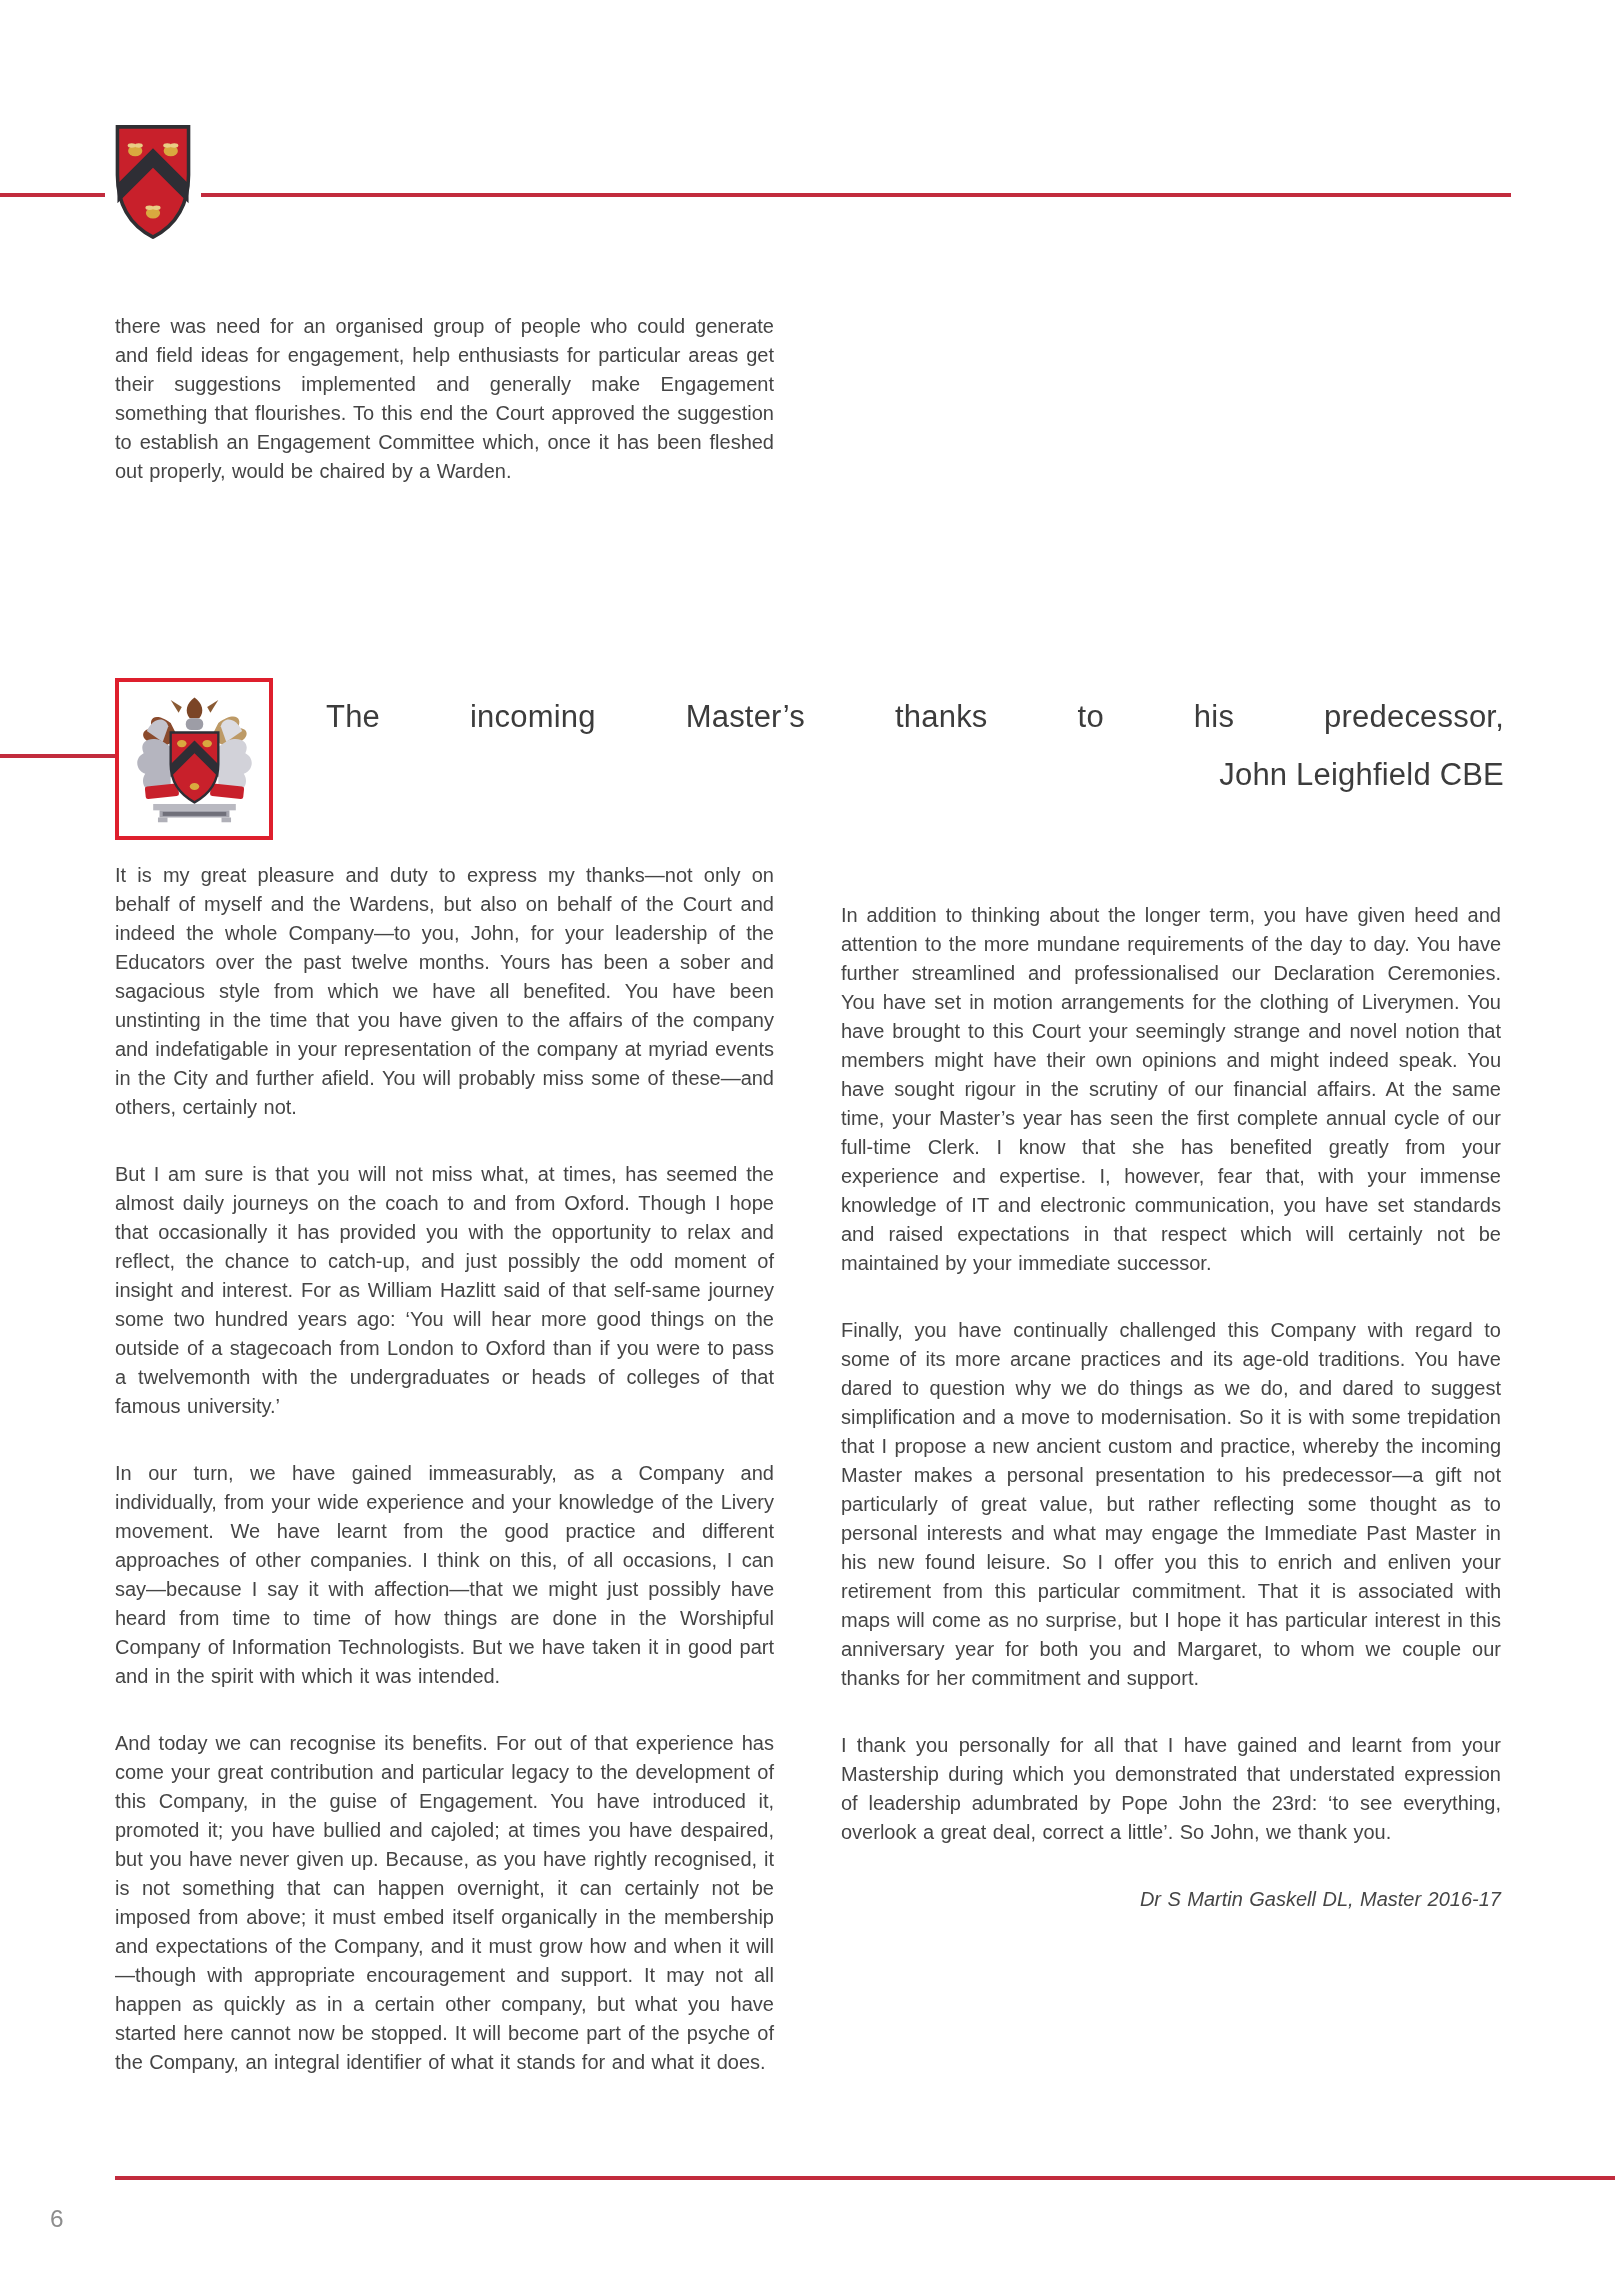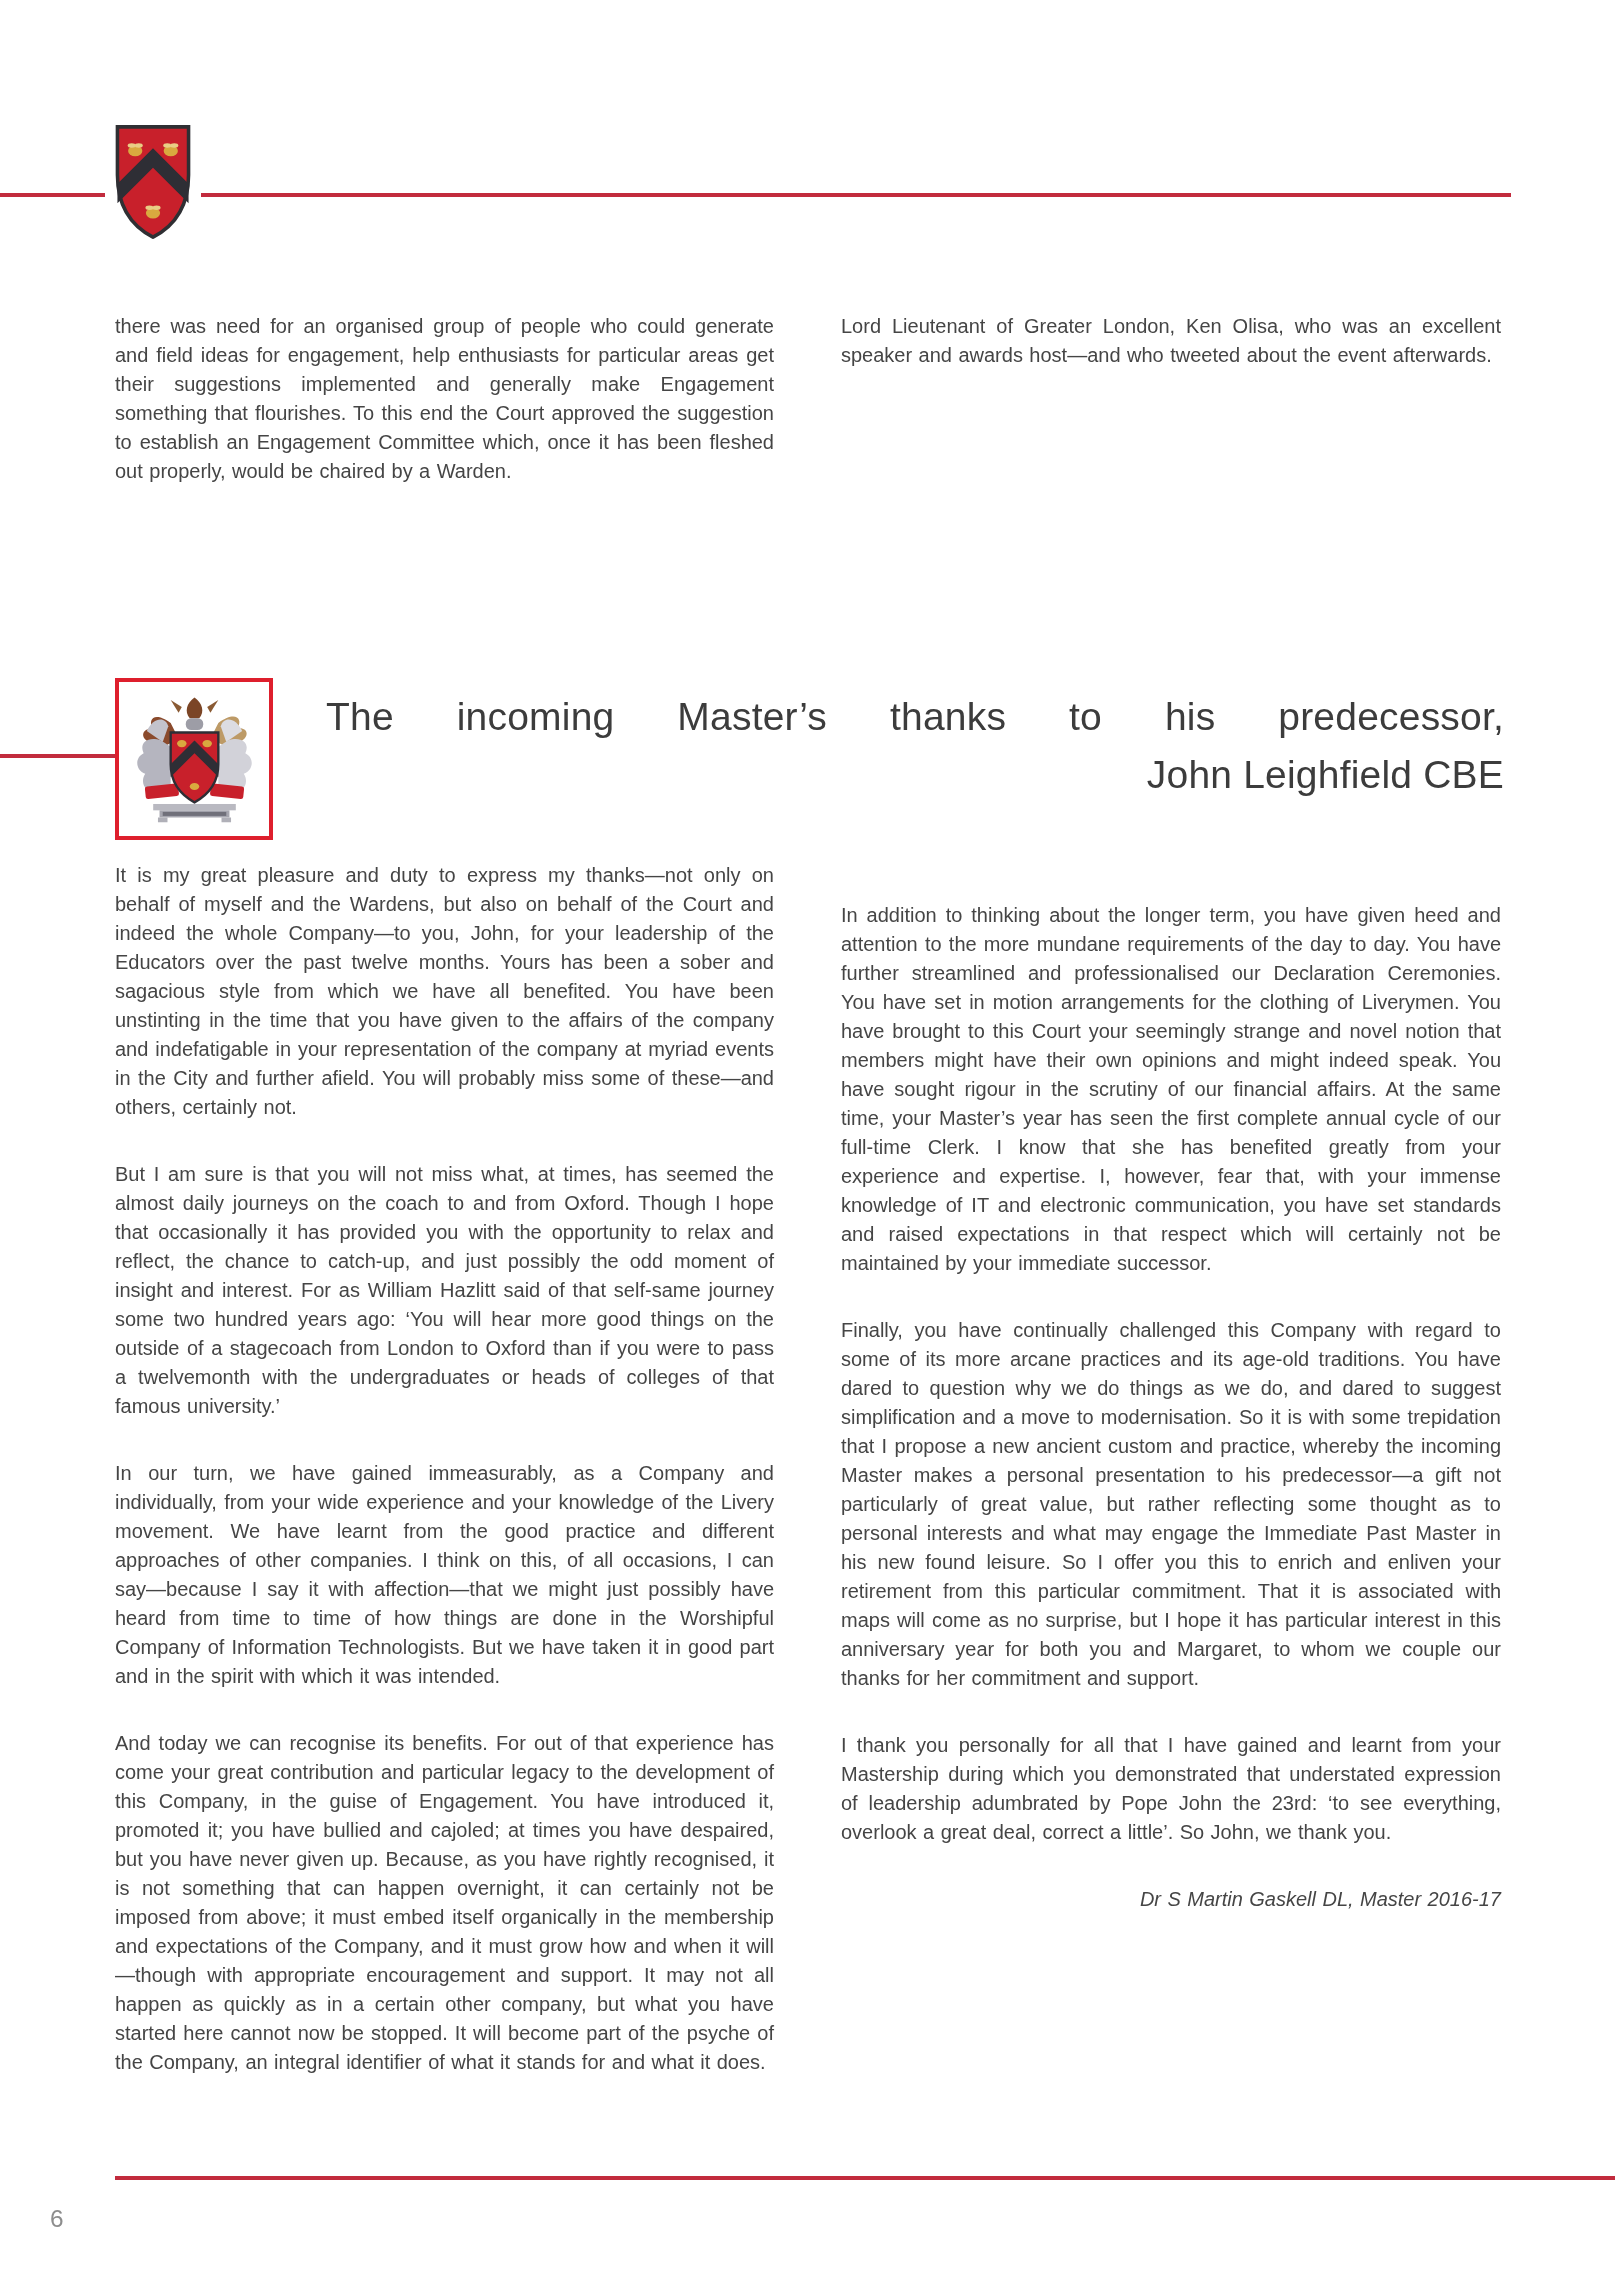--- a/index.html
+++ b/index.html
@@ -34,21 +34,21 @@
   .sig{text-align:right;font-style:italic;margin:0;}
 
   .crest-box{
     position:absolute;left:115px;top:678px;width:158px;height:162px;
     border:4.5px solid #de1f2d;background:#ffffff;box-sizing:border-box;
     display:flex;align-items:center;justify-content:center;
   }
 
   #heading{
     position:absolute;left:326px;top:688px;width:1178px;
-    font-size:39px;line-height:58px;color:#3c3c3c;
+    font-size:31px;line-height:58px;color:#3c3c3c;
     letter-spacing:0.2px;
   }
   #heading .l1{text-align:justify;text-align-last:justify;}
   #heading .l2{text-align:right;}
 
   #page-number{
     position:absolute;left:50px;top:2205px;
     font-size:24.4px;color:#8d8d8d;
   }
 </style>
@@ -74,21 +74,20 @@
       <ellipse cx="41" cy="95" rx="4.5" ry="2.5"></ellipse>
         <ellipse cx="49" cy="95" rx="4.5" ry="2.5"></ellipse>
     </g>
   </svg>
 </div>
 
 <div id="cont-left" class="body-col">
   <p>there was need for an organised group of people who could generate and field ideas for engagement, help enthusiasts for particular areas get their suggestions implemented and generally make Engagement something that flourishes. To this end the Court approved the suggestion to establish an Engagement Committee which, once it has been fleshed out properly, would be chaired by a Warden.</p>
 </div>
 <div id="cont-right" class="body-col">
-  <p>Lord Lieutenant of Greater London, Ken Olisa, who was an excellent speaker and awards host—and who tweeted about the event afterwards.</p>
 </div>
 
 <div id="heading-rule" class="rule"></div>
 
 <div class="crest-box">
   <svg viewBox="0 0 180 172" width="143" height="139" aria-hidden="true">
 
     <path d="M60,40 C40,25 30,35 38,48 C25,45 20,58 33,64 C22,66 24,78 36,78 L70,60 Z" fill="#8a4a2c"></path>
     <path d="M120,40 C140,25 152,33 144,47 C158,45 160,58 147,64 C158,68 154,78 144,77 L110,60 Z" fill="#bd9a66"></path>
 

